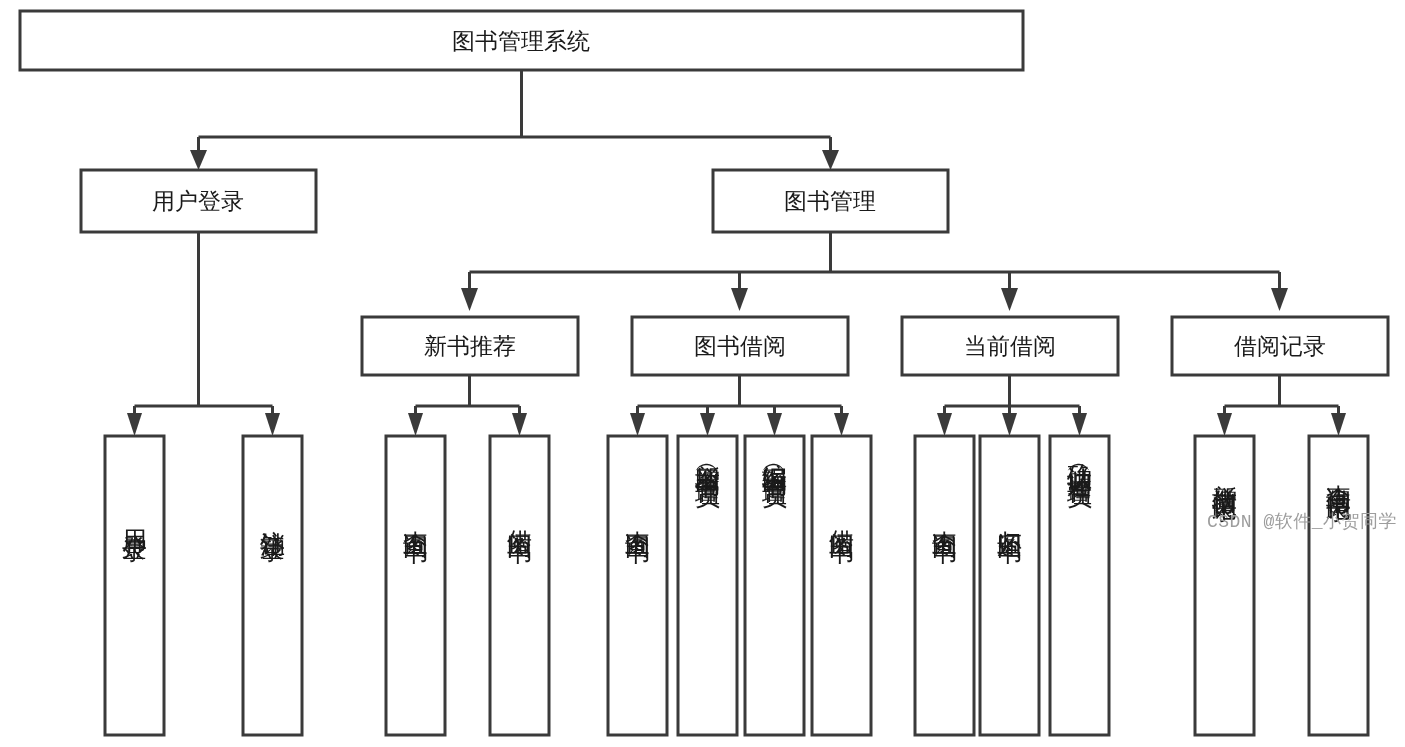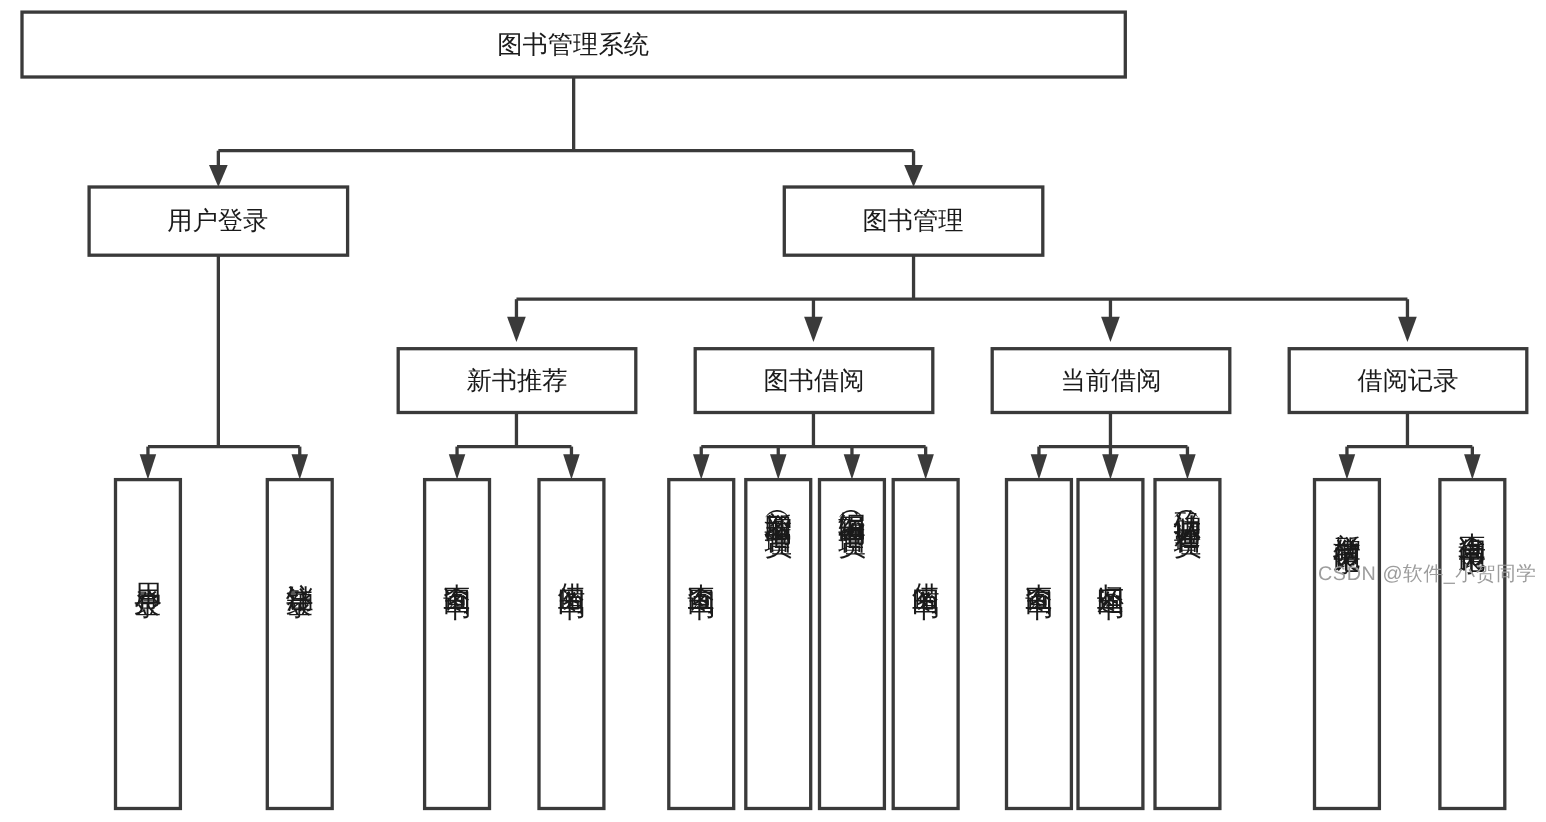--- a/index.html
+++ b/index.html
@@ -71,21 +71,21 @@
     font-size: 25px;
     line-height: 1;
     letter-spacing: 3px;
     color: #1a1a1a;
     white-space: nowrap;
   }
   .watermark {
     position: absolute;
     right: 8px;
     bottom: 4px;
-    font-family: Liberation Sans, sans-serif;
+    font-family: Liberation Mono, monospace;
     font-size: 18px;
     color: #9d9d9d;
     letter-spacing: 0.5px;
     white-space: nowrap;
     user-select: none;
   }
 </style>
 </head>
 <body>
 

